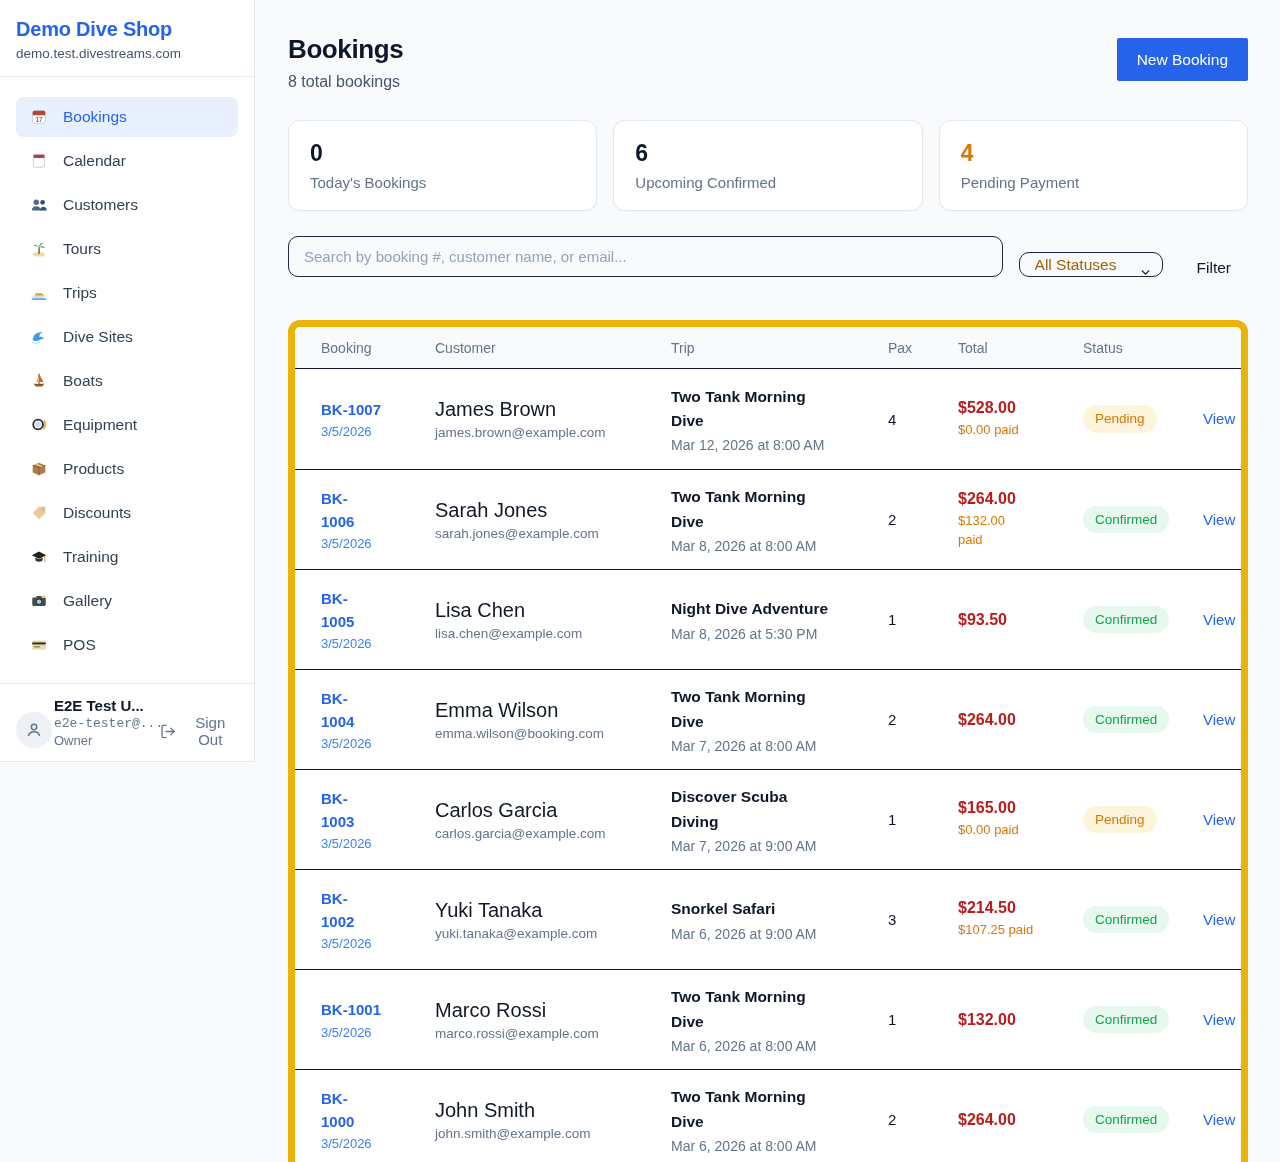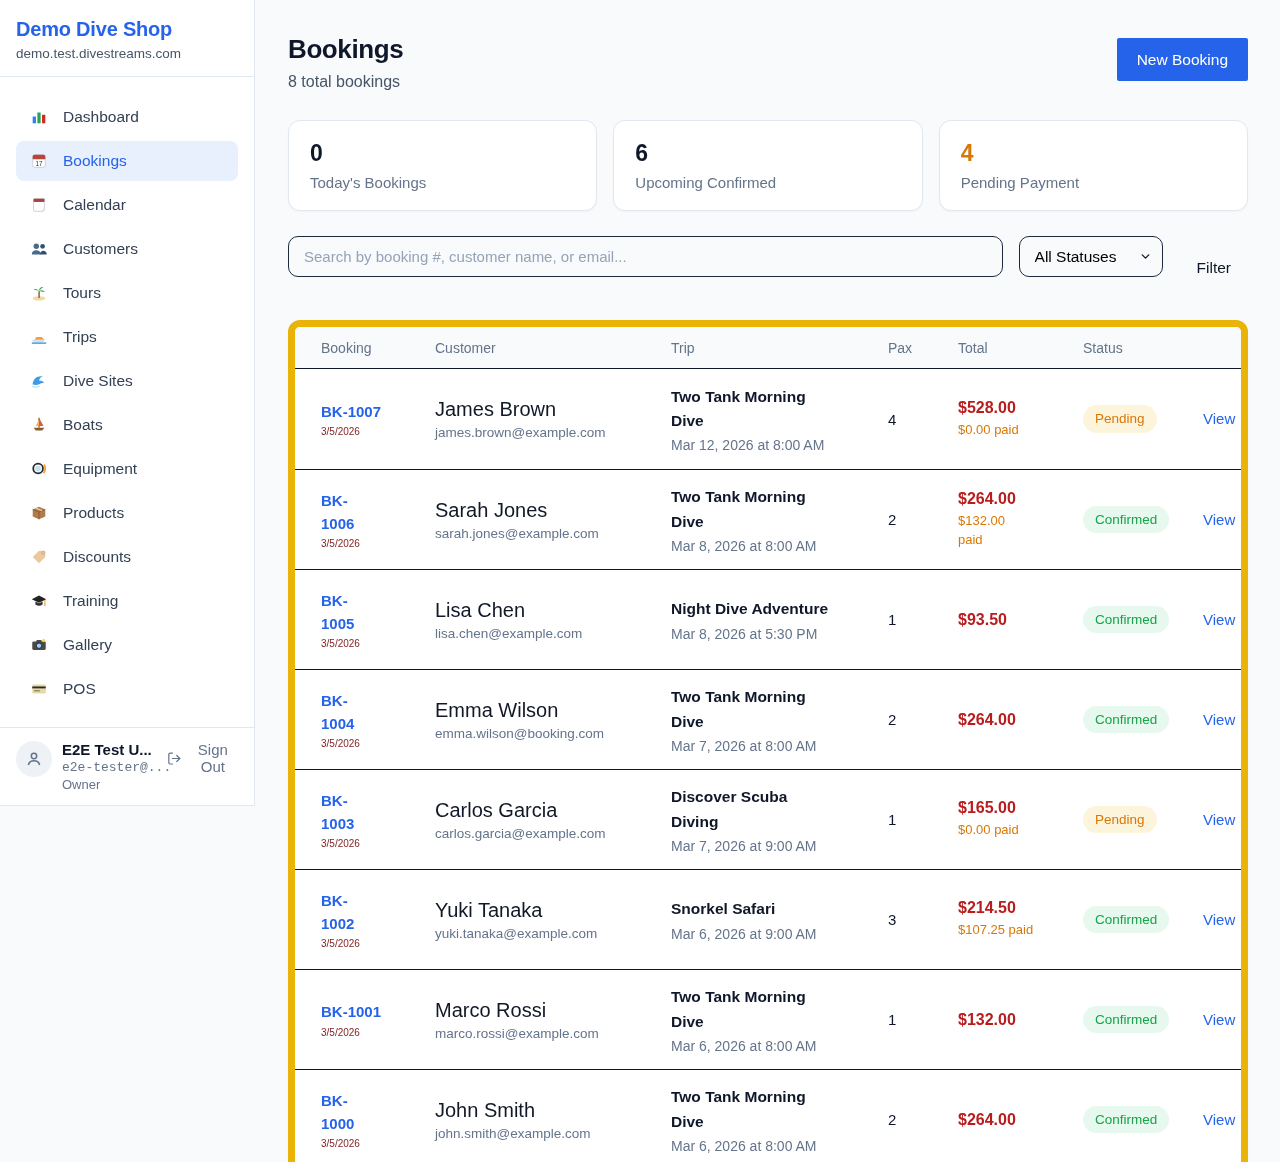--- a/index.html
+++ b/index.html
@@ -21,21 +21,21 @@
   .nav { padding:20px 16px 12px; }
   .nav-item {
     display:flex; align-items:center; gap:14px; height:40px; padding:0 13px;
     border-radius:8px; margin-bottom:4px; color:#334155; font-size:15.5px; cursor:pointer;
   }
   .nav-item.active { background:#e8f0fe; color:#2563eb; font-weight:500; }
   .nav-icon { width:20px; height:20px; display:inline-flex; align-items:center; justify-content:center; flex:0 0 20px; }
   .nav-icon svg { width:18px; height:18px; }
   .side-footer {
     border-top:1px solid #e2e8f0; margin-top:2px; padding:13px 16px;
-    display:flex; align-items:flex-start; gap:10px;
+    display:flex; align-items:flex-end; gap:2px;
   }
   .avatar {
     width:36px; height:36px; border-radius:50%; background:#eef2f6; flex:0 0 36px;
     display:flex; align-items:center; justify-content:center;
   }
   .user-meta { min-width:0; }
   .user-name { font-size:15px; font-weight:bold; color:#0f172a; white-space:nowrap; }
   .user-email { font-size:13px; color:#64748b; margin-top:2px; white-space:nowrap;font-family:Liberation Mono, monospace; }
   .user-role { font-size:13px; color:#64748b; margin-top:2px; }
   .signout { margin-left:auto; display:flex; align-items:center; gap:6px; color:#64748b;
@@ -61,23 +61,23 @@
   .stat-label { font-size:15px; color:#64748b; margin-top:7px; }
 
   .filter-row { display:flex; align-items:flex-end; margin-top:25px; }
   .search-input {
     flex:1; height:41px; border:1px solid #1e293b; border-radius:10px; background:#f8fafc;
     padding:0 15px; font-size:15px; font-family:inherit; color:#0f172a; outline:none;
   }
   .search-input::placeholder { color:#94a3b8; }
   .select-wrap { position:relative; margin-left:16px; }
   .status-select {
-    appearance:none; -webkit-appearance:none; height:41px; width:144px;
+    appearance:none; -webkit-appearance:none; height:25px; width:144px;
     border:1px solid #1e293b; border-radius:10px; background:#f8fafc; cursor:pointer;
-    padding:0 30px 0 15px; font-size:15.5px; font-family:inherit; color:#000000; outline:none;
+    padding:0 30px 0 15px; font-size:15.5px; font-family:inherit; color:#a16207; outline:none;
   }
   .select-chevron { position:absolute; right:11px; top:14px; pointer-events:none; }
   .btn-filter {
     background:none; border:none; cursor:pointer; font-family:inherit;
     font-size:15.5px; font-weight:500; color:#0f172a; padding:0 17px; margin-left:17px;
   }
 
   
   .table-card {
     margin-top:43px; background:#fff; border:7px solid #eab308; border-radius:12px;
@@ -86,21 +86,21 @@
   .thead, .trow {
     display:grid; grid-template-columns:114px 236px 217px 70px 125px 120px 1fr;
     align-items:center; padding:0 24px;
   }
   .thead { height:42px; background:#f8fafc; border-bottom:1px solid #0f172a; }
   .th { font-size:14px; color:#64748b; padding-left:2px; }
   .trow { min-height:100px; background:#fff; }
   .trow + .trow { border-top:1px solid #0f172a; }
   .cell { padding:0 12px 0 2px; }
   .bid { color:#2563eb; font-weight:bold; font-size:15px; white-space:pre-line; line-height:1.5; display:block; }
-  .bdate { color:#7f1d1d; font-size:10px; margin-top:3px; }
+  .bdate { color:#3b82f6; font-size:13px; margin-top:3px; }
   .cname { color:#111827; font-size:20px; font-weight:500; }
   .cemail { color:#64748b; font-size:13.5px; margin-top:4px; }
   .ttitle { color:#0f172a; font-size:15.5px; font-weight:bold; white-space:pre-line; line-height:1.55; }
   .tdate { color:#64748b; font-size:14px; margin-top:4px; }
   .pax { font-size:15px; color:#0f172a; }
   .tamount { font-size:16px; font-weight:bold; color:#b91c1c; }
   .tpaid { font-size:13px; color:#d97706; margin-top:4px; white-space:pre-line; line-height:1.45; }
   .badge {
     display:inline-block; font-size:13.5px; padding:5px 12px; border-radius:999px; line-height:1.3;
   }
@@ -110,30 +110,20 @@
 </style>
 </head>
 <body>
 
 <aside class="sidebar">
   <div class="brand-block">
     <div class="brand-title">Demo Dive Shop</div>
     <div class="brand-domain">demo.test.divestreams.com</div>
   </div>
   <nav class="nav" id="nav-list">
-      <div class="nav-item">
-    <span class="nav-icon">
-          <svg viewBox="0 0 20 20">
-            <rect x="3" y="9.5" width="3.6" height="7.5" fill="#2d7ff9"></rect>
-            <rect x="8.2" y="5" width="3.6" height="12" fill="#23a55a"></rect>
-            <rect x="13.4" y="7.5" width="3.6" height="9.5" fill="#d5281b"></rect>
-          </svg>
-        </span>
-    <span class="nav-label">Dashboard</span>
-  </div>
       <div class="nav-item active">
     <span class="nav-icon">
           <svg viewBox="0 0 20 20">
             <rect x="3" y="3" width="14" height="14" rx="2" fill="#fff" stroke="#c7cdd6"></rect>
             <path d="M3 5a2 2 0 0 1 2-2h10a2 2 0 0 1 2 2v3H3z" fill="#b8453c"></path>
             <text x="10" y="15" font-size="7" text-anchor="middle" fill="#333" font-family="sans-serif">17</text>
           </svg>
         </span>
     <span class="nav-label">Bookings</span>
   </div>

